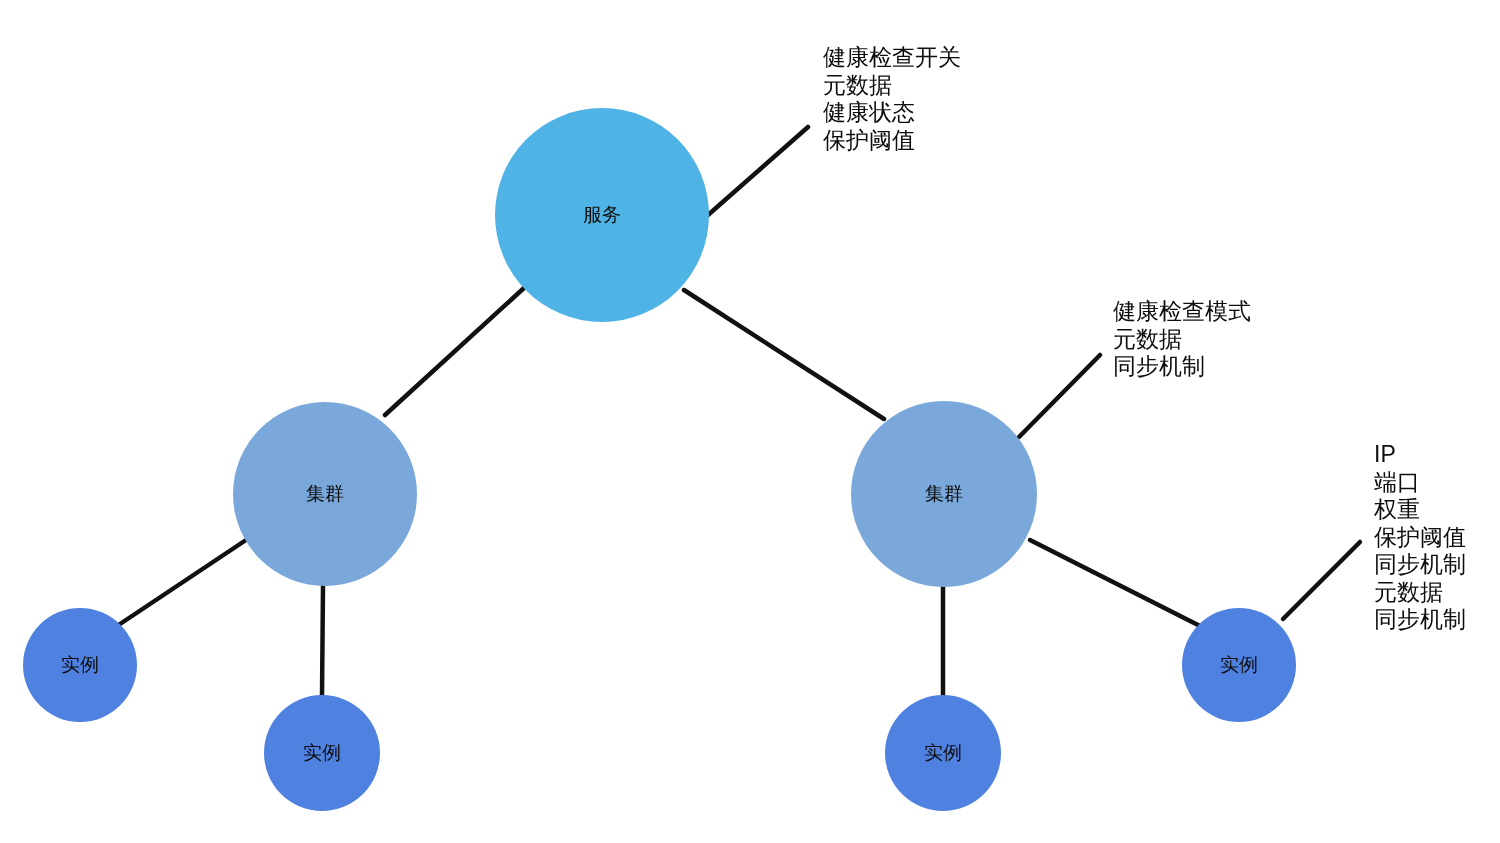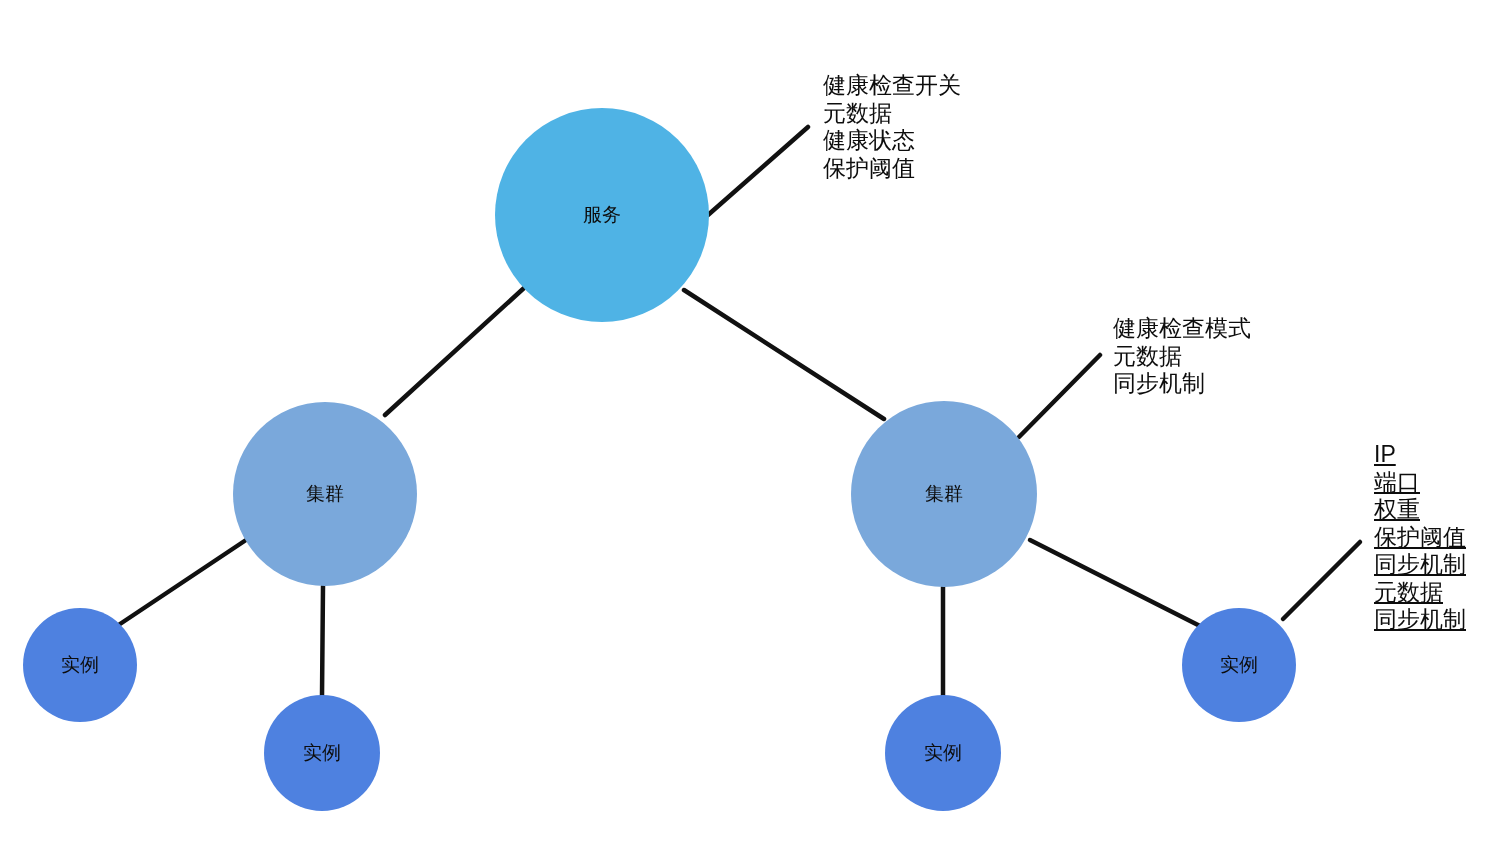--- a/index.html
+++ b/index.html
@@ -87,17 +87,17 @@
           <circle cx="943" cy="753" r="58" fill="#4e81e0"></circle>
           <text x="943" y="754" class="node-label">实例</text>
         </g>
         <g>
           <circle cx="1239" cy="665" r="57" fill="#4e81e0"></circle>
           <text x="1239" y="666" class="node-label">实例</text>
         </g>
       </g>
   </svg>
   <div id="annotations-layer">
-      <div class="annotation" style="left: 823px; top: 72px;"><span class="ann-line">健康检查开关</span><span class="ann-line">元数据</span><span class="ann-line">健康状态</span><span class="ann-line">保护阈值</span></div>
-      <div class="annotation" style="left: 1113px; top: 298px; margin-top: 17px;"><span class="ann-line">健康检查模式</span><span class="ann-line">元数据</span><span class="ann-line">同步机制</span></div>
-      <div class="annotation" style="left: 1374px; top: 441px; text-decoration: underline;"><span class="ann-line">IP</span><span class="ann-line">端口</span><span class="ann-line">权重</span><span class="ann-line">保护阈值</span><span class="ann-line">同步机制</span><span class="ann-line">元数据</span><span class="ann-line">同步机制</span></div>
+      <div class="annotation" style="left: 823px; top: 44px;"><span class="ann-line">健康检查开关</span><span class="ann-line">元数据</span><span class="ann-line">健康状态</span><span class="ann-line">保护阈值</span></div>
+      <div class="annotation" style="left: 1113px; top: 298px;"><span class="ann-line">健康检查模式</span><span class="ann-line">元数据</span><span class="ann-line">同步机制</span></div>
+      <div class="annotation" style="left: 1374px; top: 441px;"><span class="ann-line">IP</span><span class="ann-line">端口</span><span class="ann-line">权重</span><span class="ann-line">保护阈值</span><span class="ann-line">同步机制</span><span class="ann-line">元数据</span><span class="ann-line">同步机制</span></div>
     </div>
 </div>
 
 </body></html>

